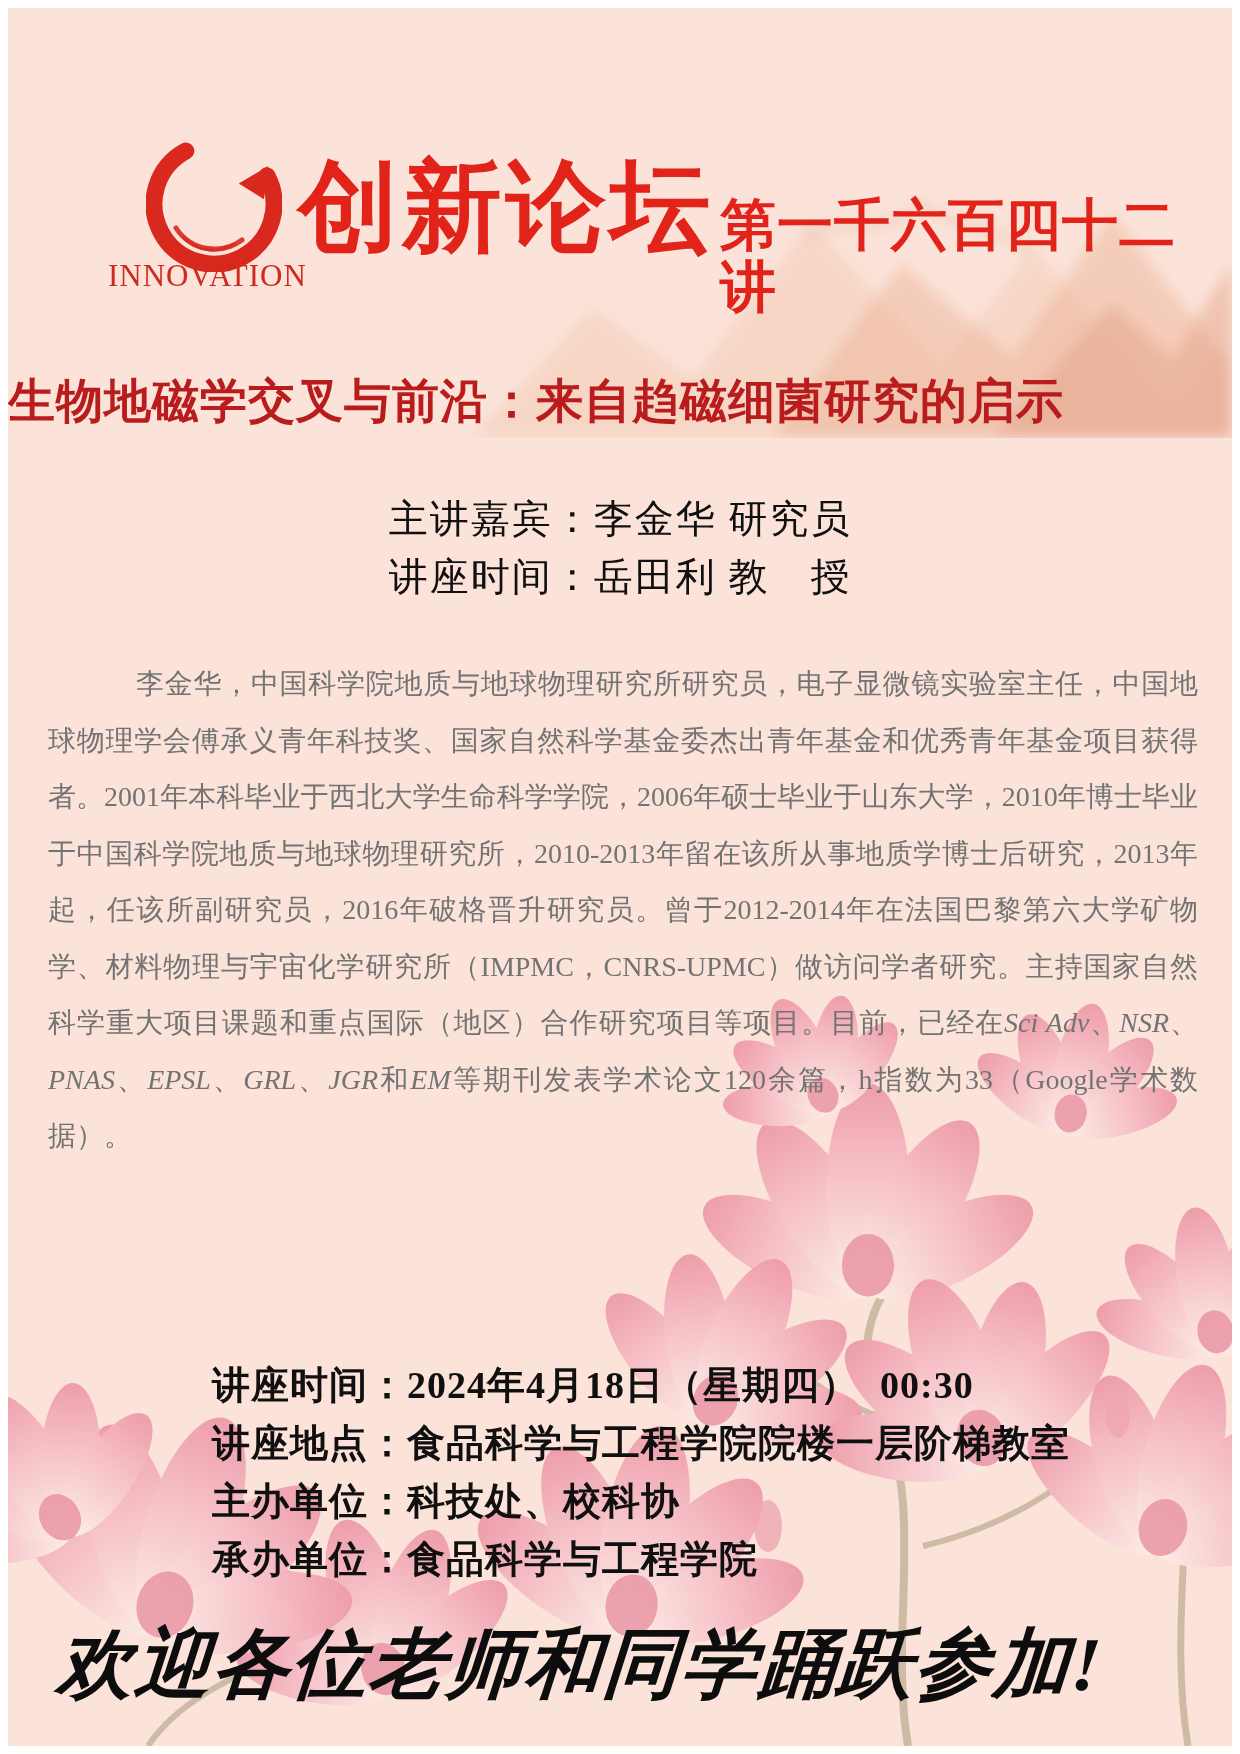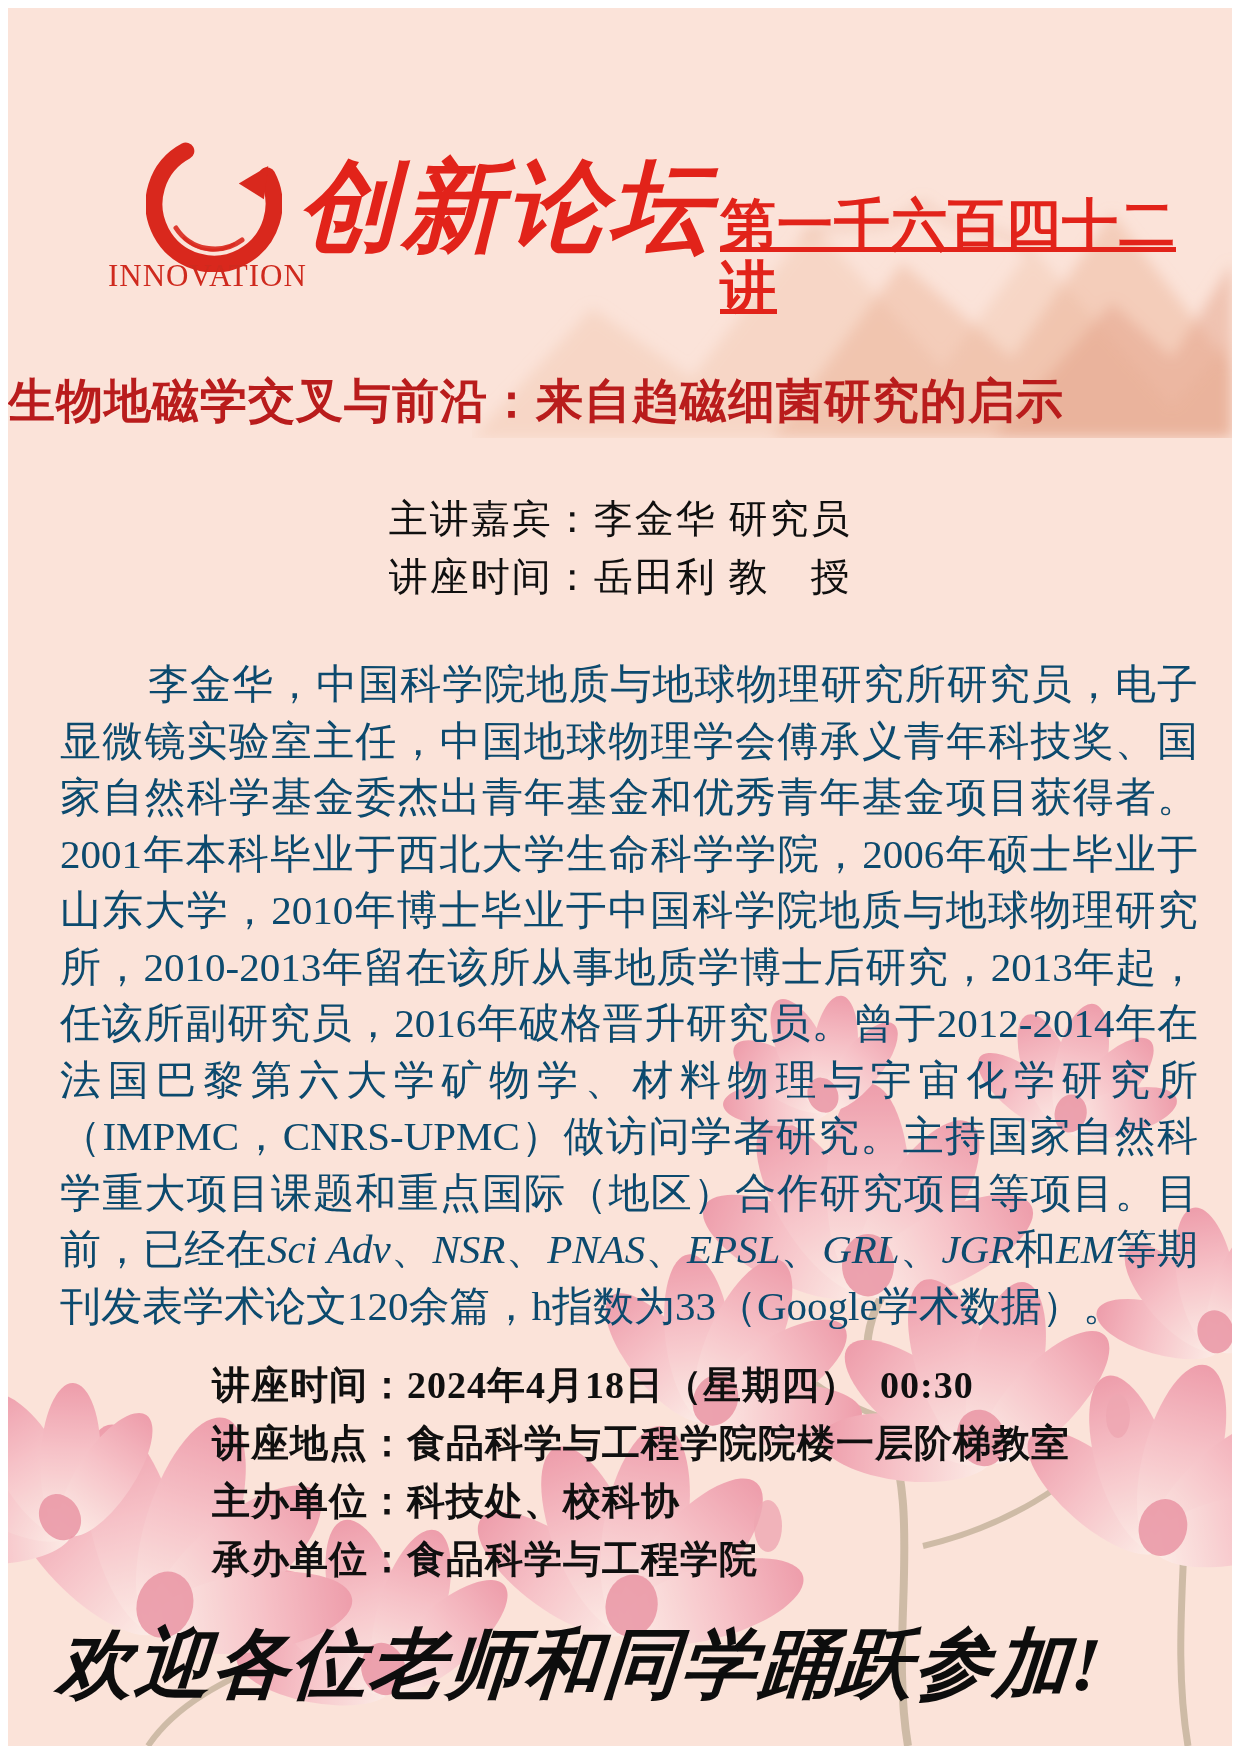--- a/index.html
+++ b/index.html
@@ -23,50 +23,50 @@
   .logo-mark{position:absolute;left:138px;top:128px;width:136px;height:136px;}
   .logo-word{
     position:absolute;left:100px;top:250px;width:215px;
     text-align:left;font-size:31px;letter-spacing:1px;
     color:#cf2a1e;font-family:"Liberation Serif",serif;
   }
   .forum-name{
     position:absolute;left:290px;top:142px;
     font-family:"Liberation Sans","DejaVu Sans",sans-serif;
     font-weight:900;font-size:100px;line-height:112px;
-    color:#e2231a;letter-spacing:4px;font-style:italic;
+    color:#e2231a;letter-spacing:4px;
   }
   .session{
     position:absolute;left:712px;top:186px;
     font-family:"Liberation Sans","DejaVu Sans",sans-serif;
     font-weight:900;font-size:56px;line-height:62px;
-    color:#e2231a;letter-spacing:1px;text-decoration:underline;
+    color:#e2231a;letter-spacing:1px;
   }
 
   
   .lecture-title{
     position:absolute;left:0;right:0;top:362px;
     text-align:left;font-weight:700;font-size:47px;
     letter-spacing:1px;color:#b91c1c;
   }
 
   
   .person-line{
     position:absolute;left:0;right:0;text-align:center;
     font-weight:400;font-size:39px;color:#101010;letter-spacing:2px;
   }
   .person-guest{top:484px;}
   .person-host{top:542px;}
 
   
   .bio{
-    position:absolute;left:52px;right:34px;top:648px;
-    font-size:41px;line-height:56.5px;
+    position:absolute;left:40px;right:34px;top:648px;
+    font-size:28px;line-height:56.5px;
     text-align:justify;text-indent:88px;
-    color:#0c4a6e;
+    color:#737373;
   }
   .bio .journal{font-style:italic;}
 
   
   .details{position:absolute;left:204px;top:1348px;}
   .detail-row{
     font-weight:700;font-size:38px;line-height:58px;
     color:#101010;letter-spacing:1px;white-space:pre;
   }
 

